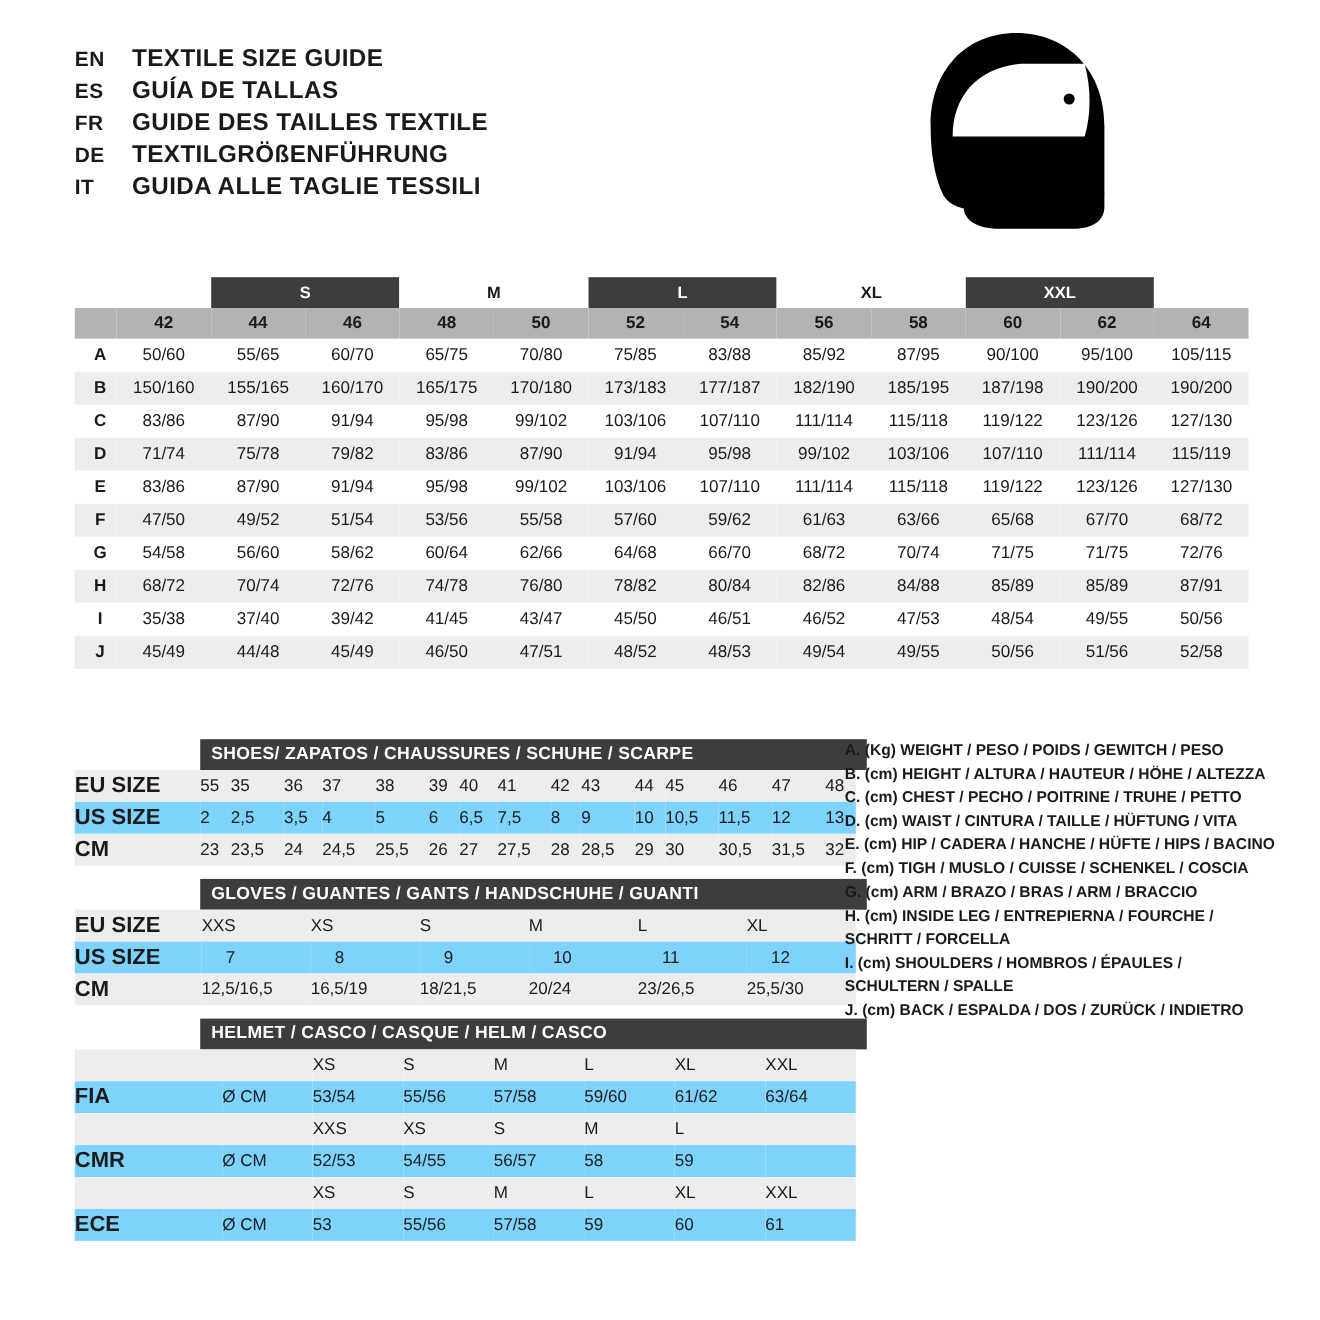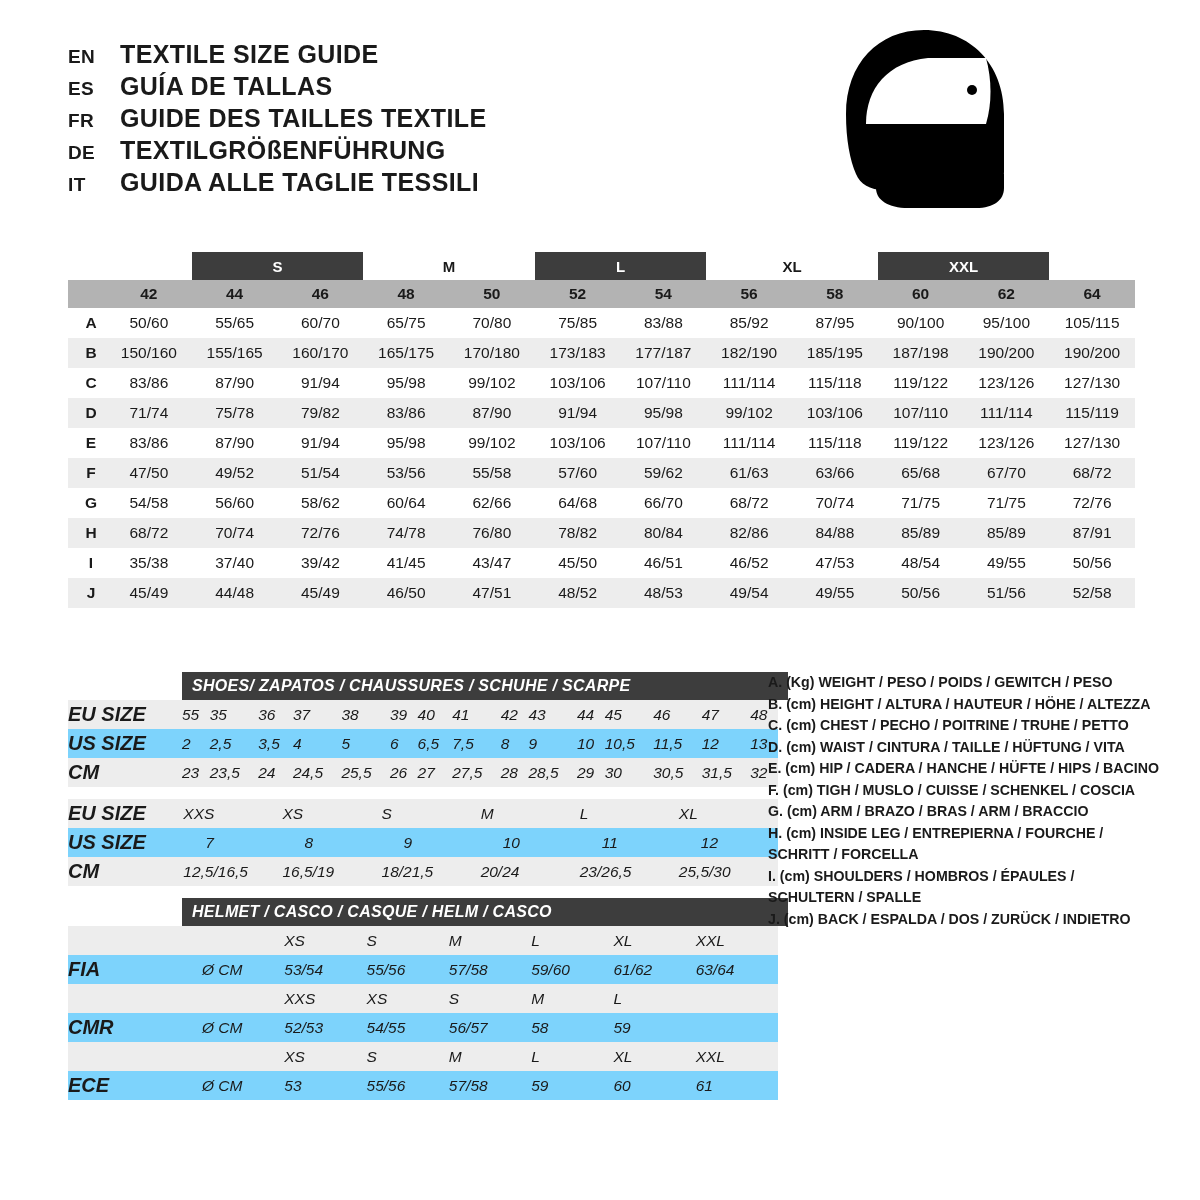--- a/index.html
+++ b/index.html
@@ -10,38 +10,38 @@
     color:#1a1a1a;
     position:relative;
     overflow:hidden;
   }
   .page{position:relative;width:1076px;height:1200px;}
 
   
   .header{position:absolute;left:68px;top:40px;}
   .hdr-row{display:flex;align-items:baseline;margin-bottom:3px;}
   .hdr-lang{width:52px;font-size:19px;font-weight:bold;letter-spacing:.4px;}
-  .hdr-txt{font-size:25px;font-weight:bold;letter-spacing:.4px;}
+  .hdr-txt{font-size:22px;font-weight:bold;letter-spacing:.4px;}
 
   .helmet{position:absolute;right:65px;top:28px;width:175px;height:185px;}
 
   
   .main-table{position:absolute;left:68px;top:252px;width:1067px;
     border-collapse:collapse;font-size:15.5px;}
   .main-table td{padding:0;text-align:center;height:30px;}
   .sizehdr td{color:#ffffff;font-weight:bold;font-size:15px;height:28px;}
   .sizehdr td.dark{background:#3d3d3d;}
   .sizehdr td.plain{background:#ffffff;color:#1a1a1a;}
   .numhdr td{background:#b3b3b3;font-weight:bold;color:#1a1a1a;height:28px;}
   .r-letter{width:30px;text-align:left;padding-left:8px !important;font-weight:bold;}
   tr.alt td{background:#ededed;}
   tr.wht td{background:#ffffff;}
 
   
-  .bottom{position:absolute;left:68px;top:672px;width:1070px;font-style:italic;}
+  .bottom{position:absolute;left:68px;top:672px;width:1070px;}
 
   .blk{position:relative;margin-bottom:4px;}
   .band{background:#3d3d3d;color:#fff;font-weight:bold;font-size:16px;
     padding:5px 0 5px 10px;letter-spacing:.3px;}
   .band-indent{margin-left:114px;width:596px;}
 
   .subtable{border-collapse:collapse;font-size:15.5px;width:710px;}
   .subtable td{height:29px;padding:0;}
   .lbl{width:114px;font-weight:bold;font-size:20px;padding-left:4px;}
   .subtable tr.alt td{background:#ededed;}
@@ -330,20 +330,21 @@
             <td class="cell">30</td>
             <td class="cell">30,5</td>
             <td class="cell">31,5</td>
             <td class="cell">32</td>
           </tr>
         </tbody>
       </table>
     </div>
 
     <div class="blk" style="margin-top:12px;">
+      <div class="band band-indent">GLOVES / GUANTES / GANTS / HANDSCHUHE / GUANTI</div>
       <table class="subtable">
         <tbody>
           <tr class="alt">
             <td class="lbl">EU SIZE</td>
             <td class="cell" style="width:98px">XXS</td>
             <td class="cell" style="width:98px">XS</td>
             <td class="cell" style="width:98px">S</td>
             <td class="cell" style="width:98px">M</td>
             <td class="cell" style="width:98px">L</td>
             <td class="cell" style="width:98px">XL</td>

